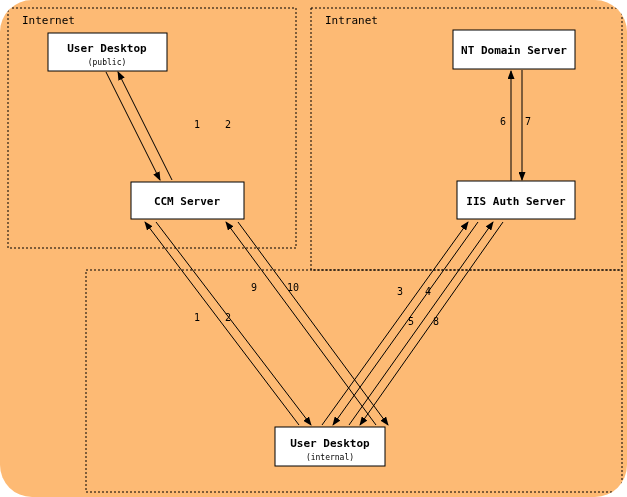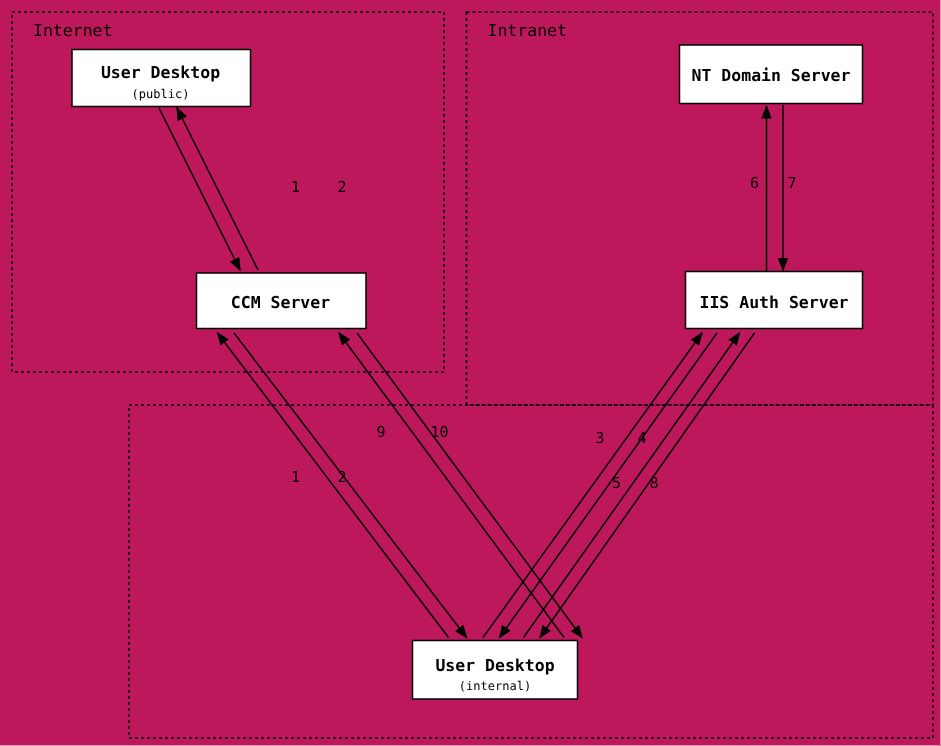--- a/index.html
+++ b/index.html
@@ -4,23 +4,24 @@
 <style>
   html, body {
     margin: 0;
     padding: 0;
     background: #ffffff;
   }
   #diagram-root {
     position: relative;
     width: 627px;
     height: 497px;
-    background: #be185d;
+    background: #fdba74;
     font-family: "DejaVu Sans Mono", monospace;
     overflow: hidden;
+    border-radius: 32px;
   }
   svg.canvas {
     position: absolute;
     left: 0;
     top: 0;
     width: 627px;
     height: 497px;
   }
   .zone-label {
     font-family: "DejaVu Sans Mono", monospace;

